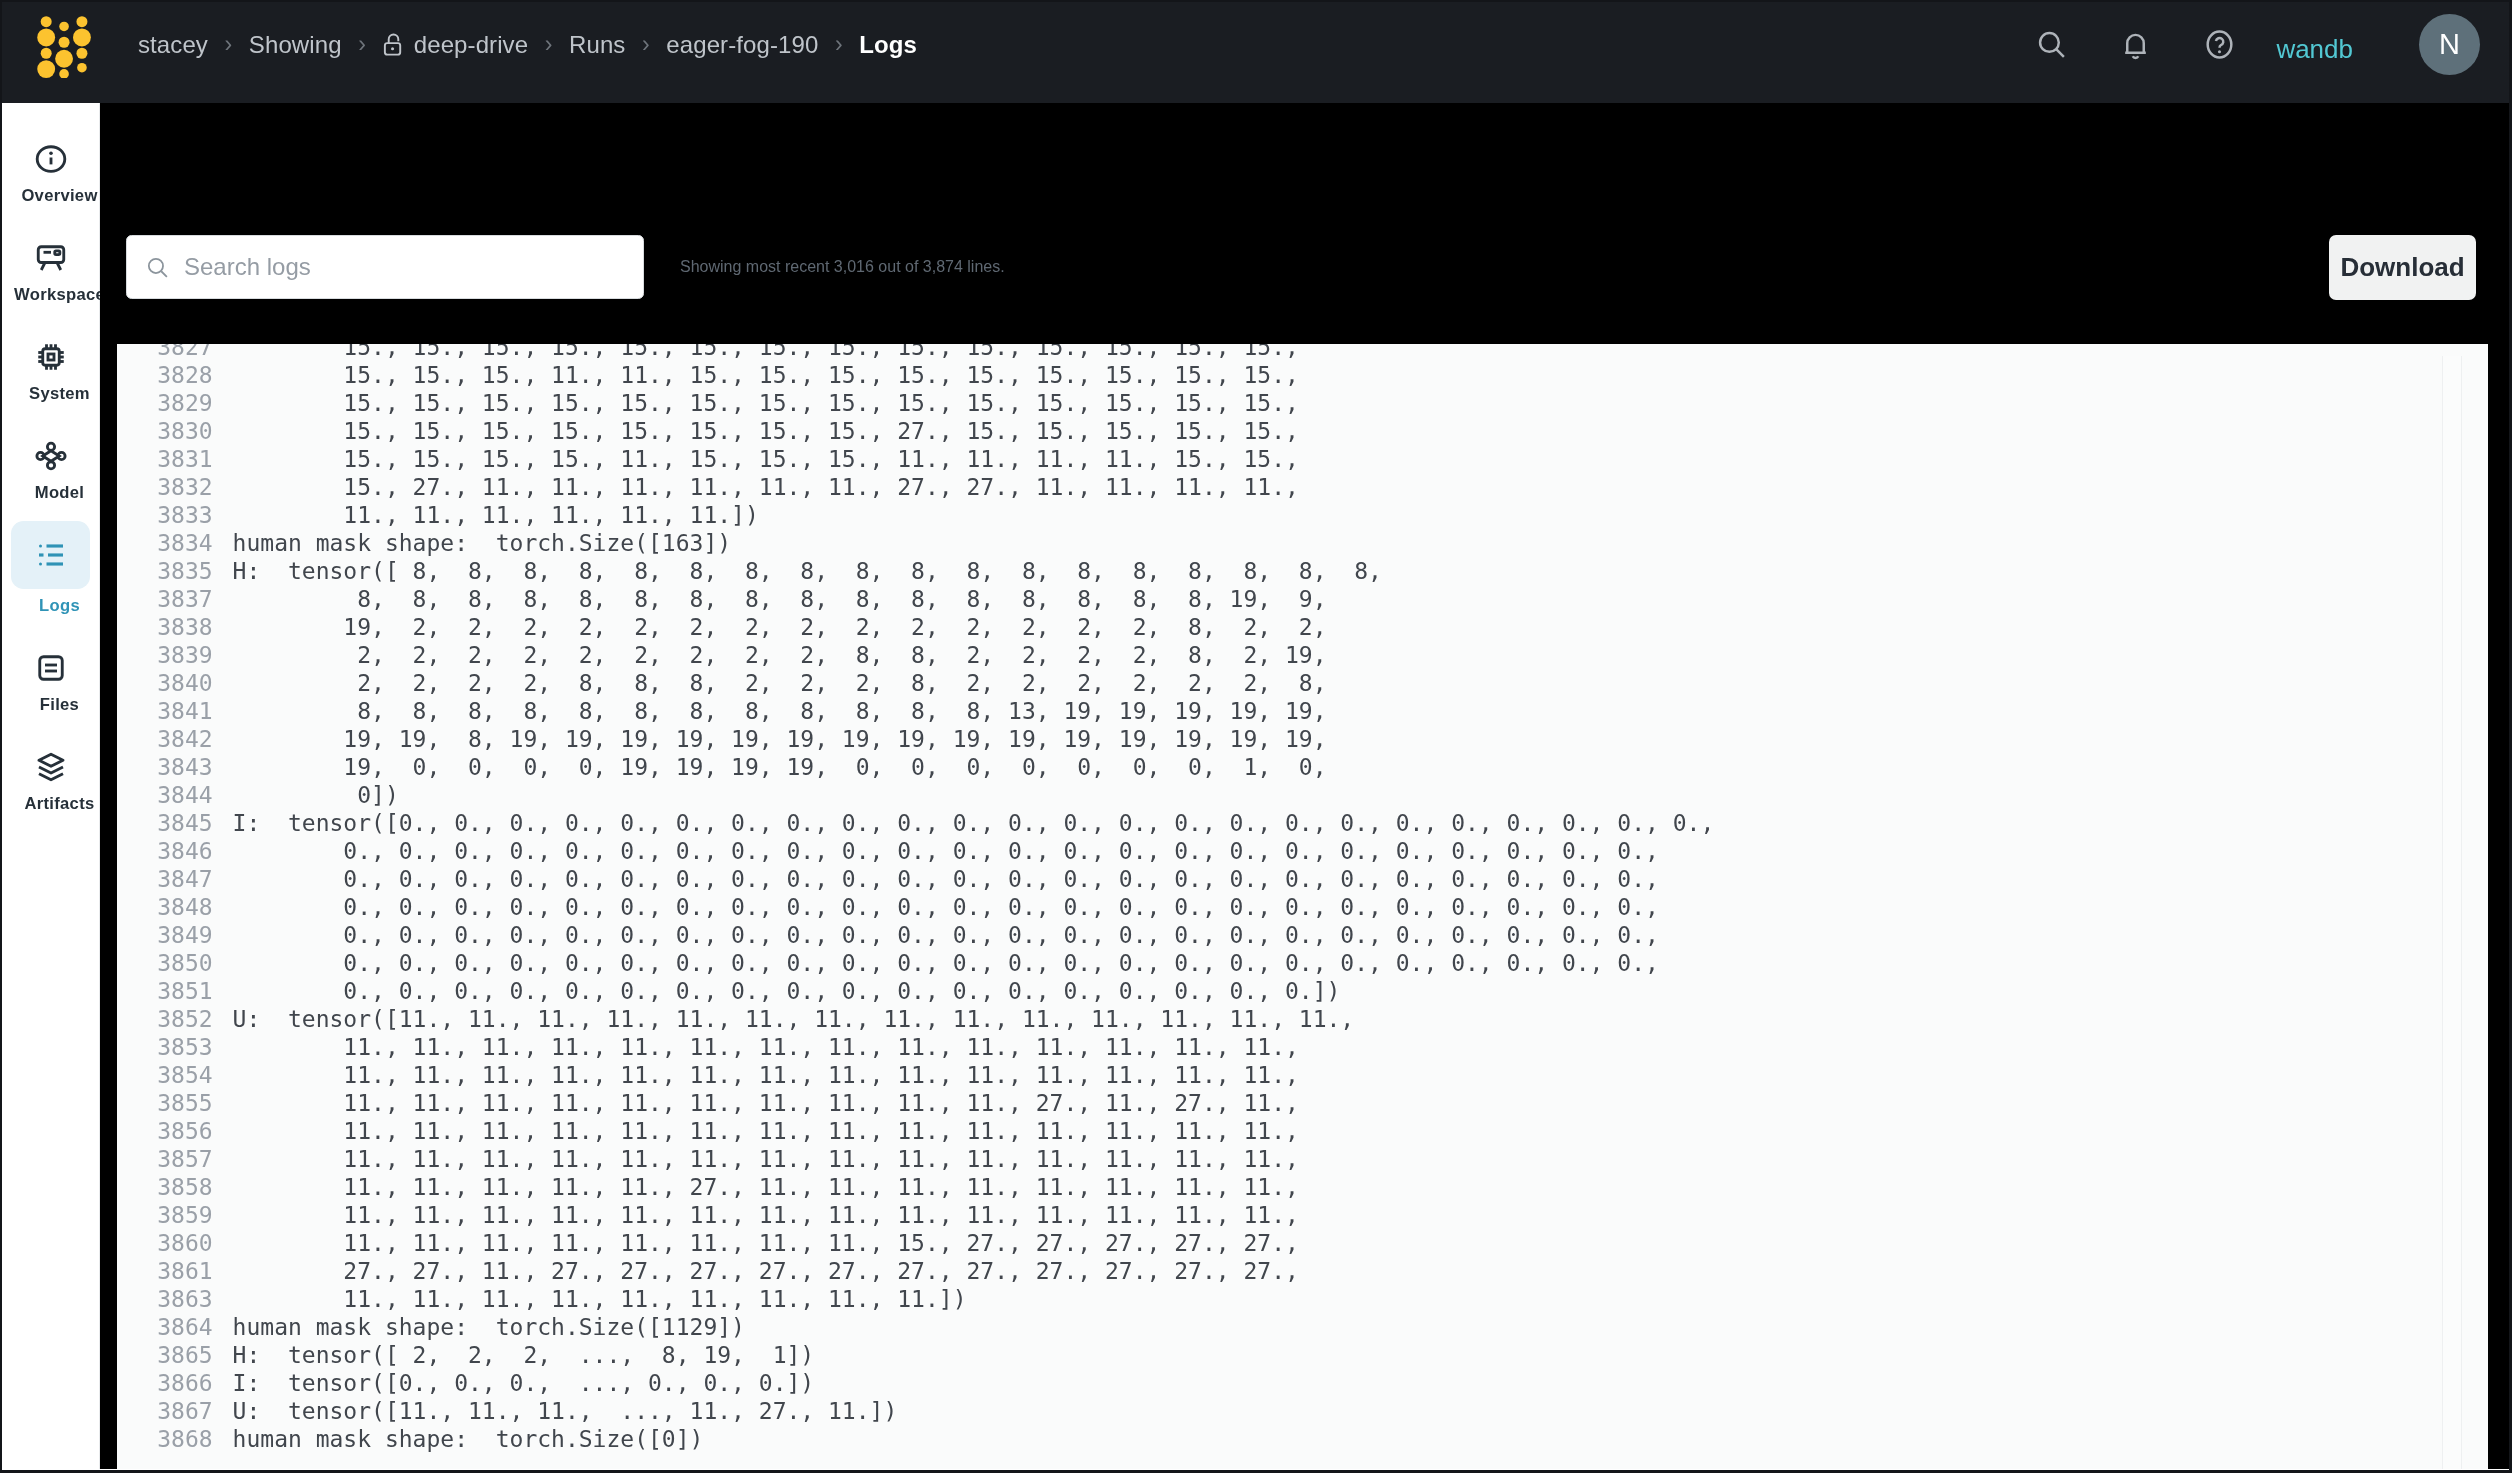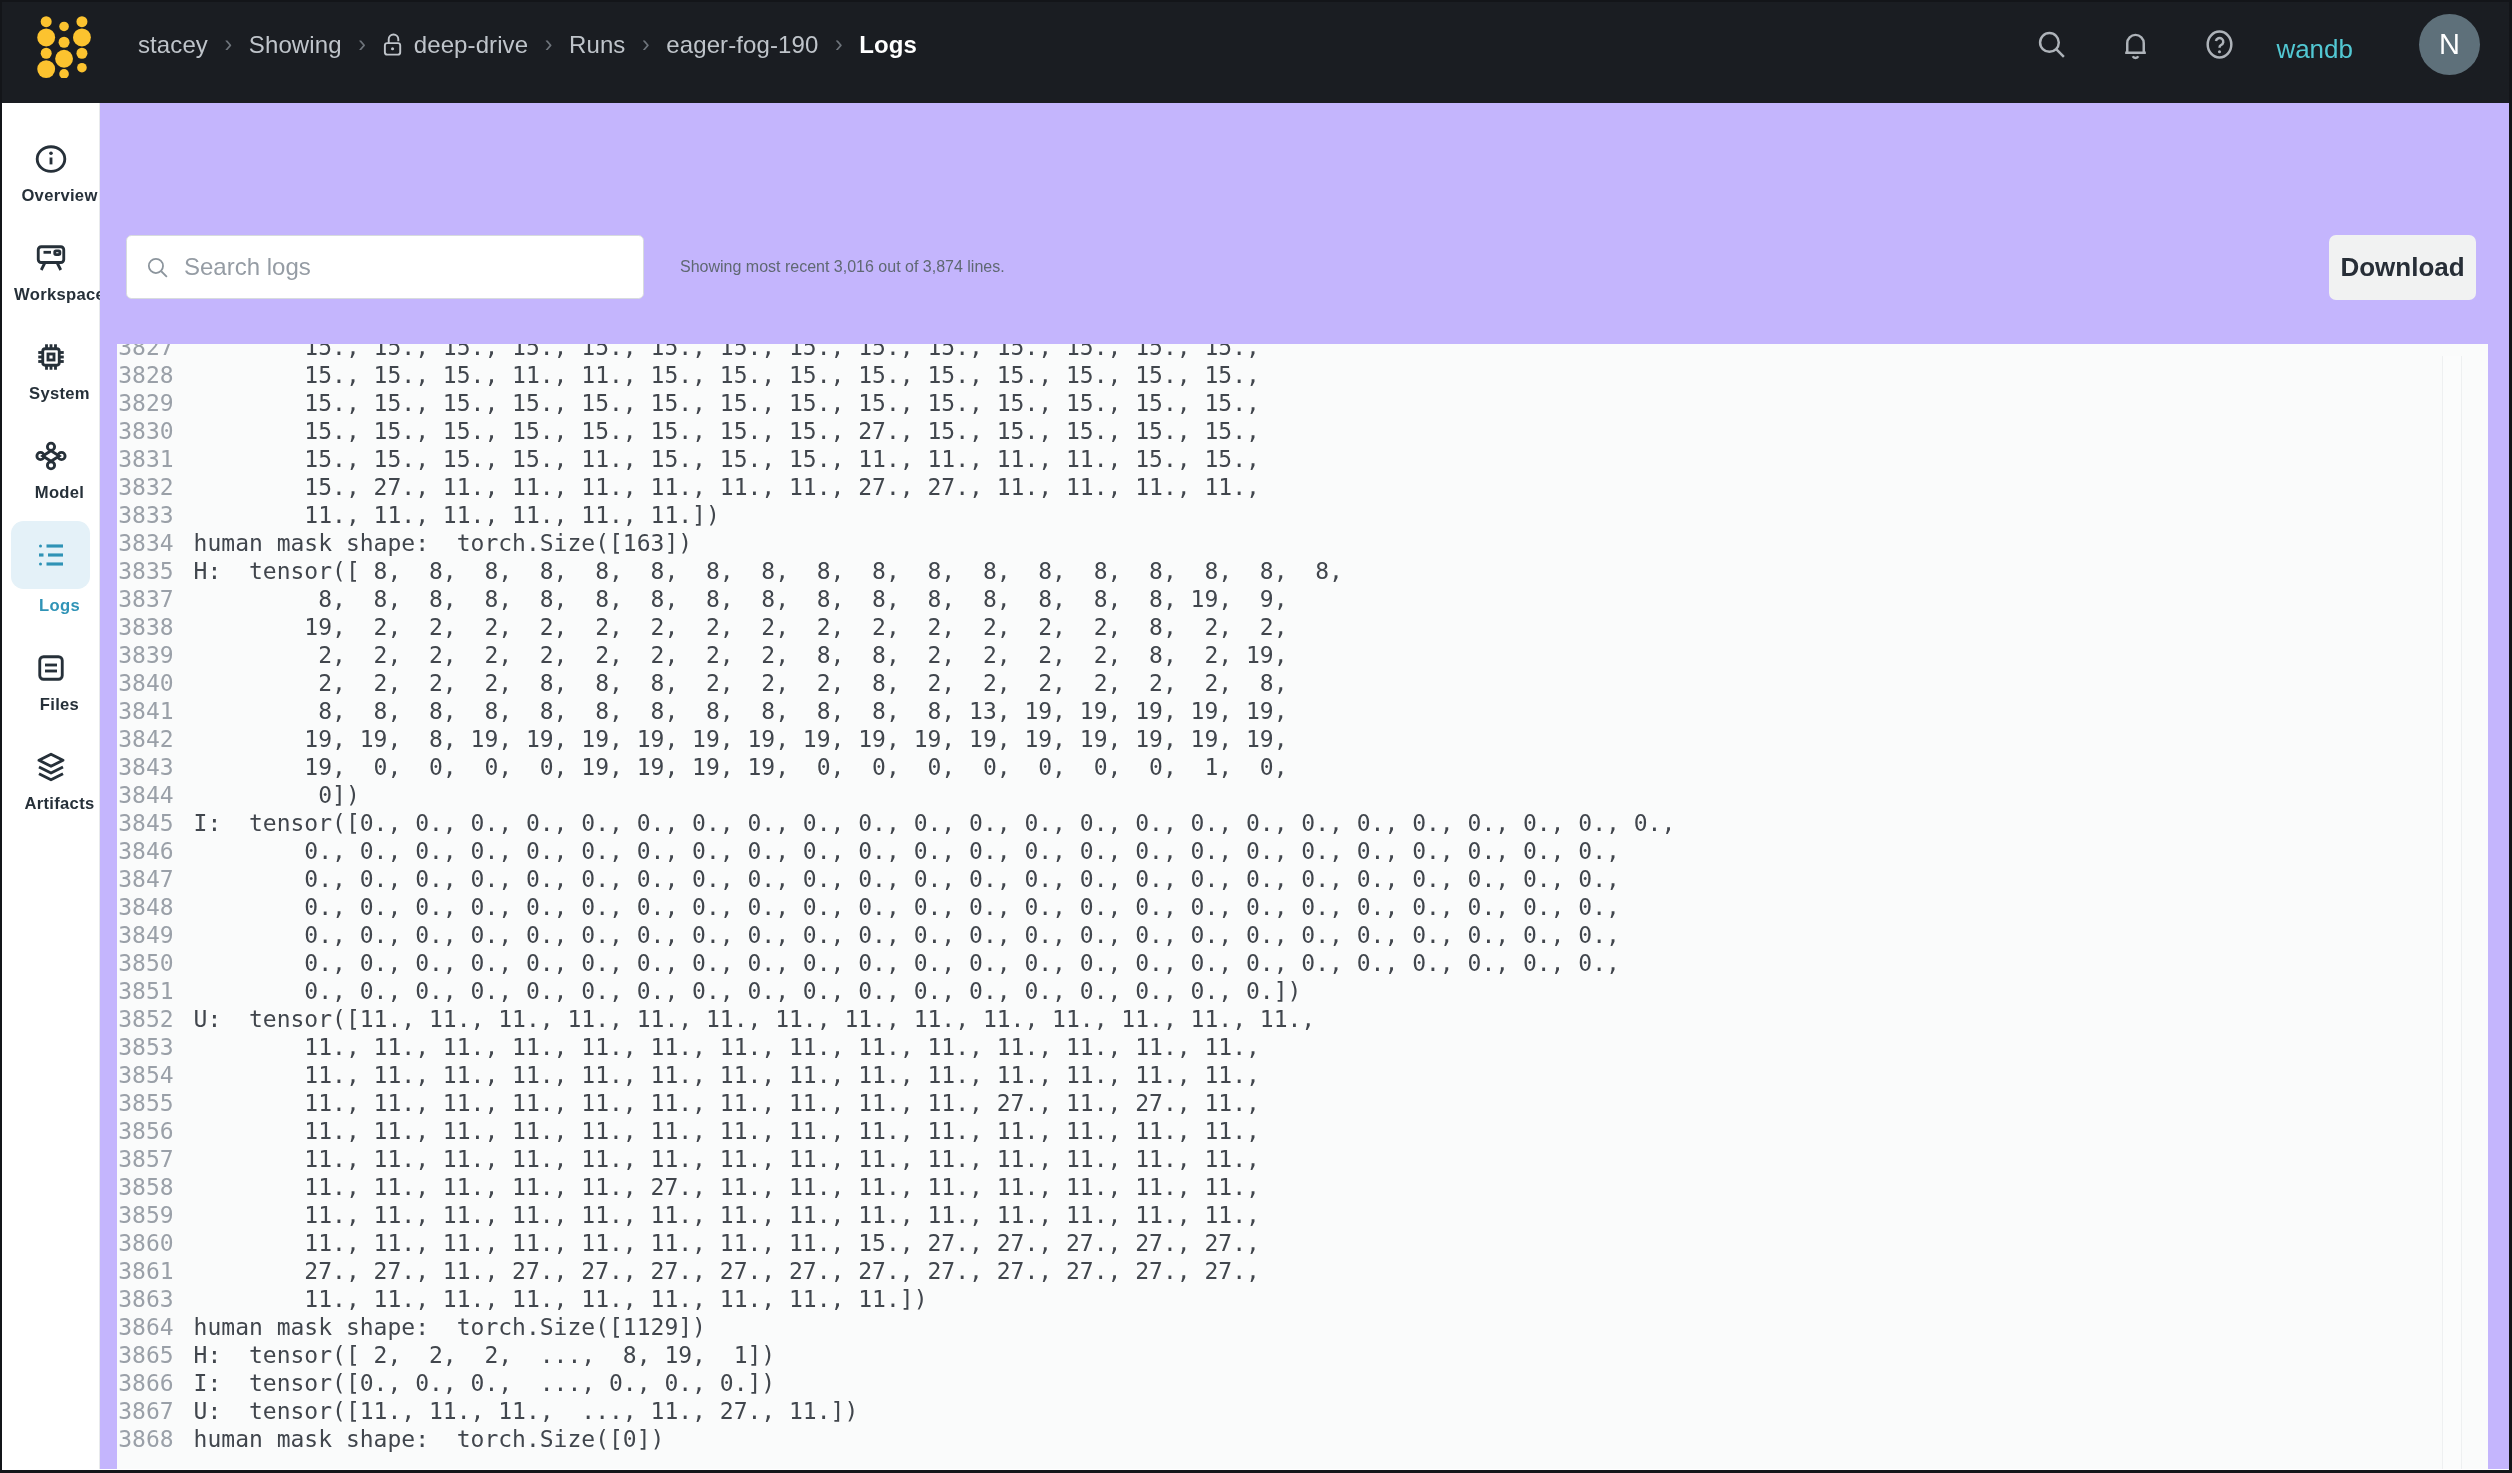--- a/index.html
+++ b/index.html
@@ -52,21 +52,21 @@
   .side-icon { width:40px; height:40px; display:flex; align-items:center; justify-content:center; }
   .side-icon svg { width:36px; height:36px; }
   .side-label { margin-top:7px; font-size:16.6px; font-weight:700; color:#263039; letter-spacing:0.3px;margin-left:18px; }
   .side-item.active .side-pill {
     background:#e4f1f8; border-radius:12.5px; padding:14px 19.4px; margin-top:-14px;
   }
   .side-item .side-pill { padding:0; }
   .side-item.active .side-label { color:#2f93b6; }
 
   
-  .main { flex:1; position:relative; background:#c4b5fd; }
+  .main { flex:1; position:relative; background:#000000; }
 
   .toolbar {
     position:absolute; left:26px; right:33px; top:132px; height:64px;
     display:flex; align-items:center;
   }
   .search-box {
     width:518px; height:64px; background:#fff;
     border:1.4px solid #d7dbde; border-radius:5.5px;
     display:flex; align-items:center; padding-left:18px; gap:14px;
   }
@@ -89,21 +89,21 @@
   .log-panel {
     position:absolute; left:16.6px; right:21px; top:241px; bottom:0;
     background:#fafbfb; overflow:hidden;
   }
   .log-lines { position:absolute; left:0; right:0; top:-11px; }
   .log-line {
     display:flex; height:28px; line-height:28px;
     font-family:"DejaVu Sans Mono", monospace; font-size:23px;
     font-variant-ligatures:none;
   }
-  .ln { flex:0 0 57px; text-align:right; color:#9aa0a8; }
+  .ln { flex:0 0 57px; margin-left:39px; text-align:right; color:#9aa0a8; }
   .lc { margin-left:20px; white-space:pre; color:#41464d; }
 
   .log-scrollbar {
     position:absolute; top:11.8px; bottom:0; right:26px; width:20px;
     border-left:1.4px solid #eef0f1; border-right:1.4px solid #eef0f1;
     background:#fbfcfc; cursor:pointer;
   }
 </style>
 </head>
 <body>

